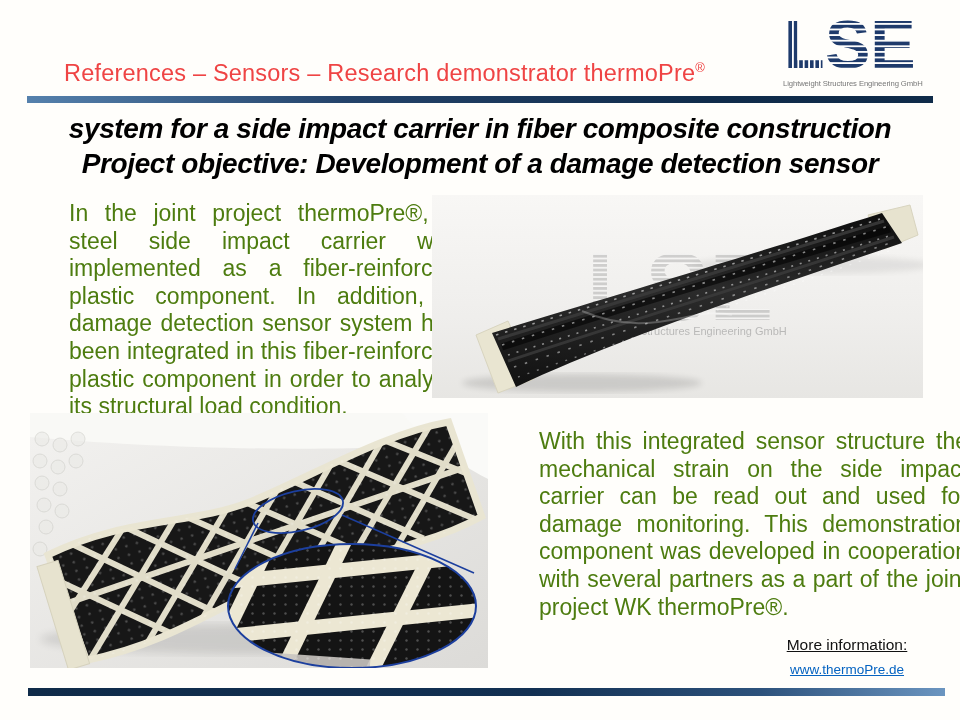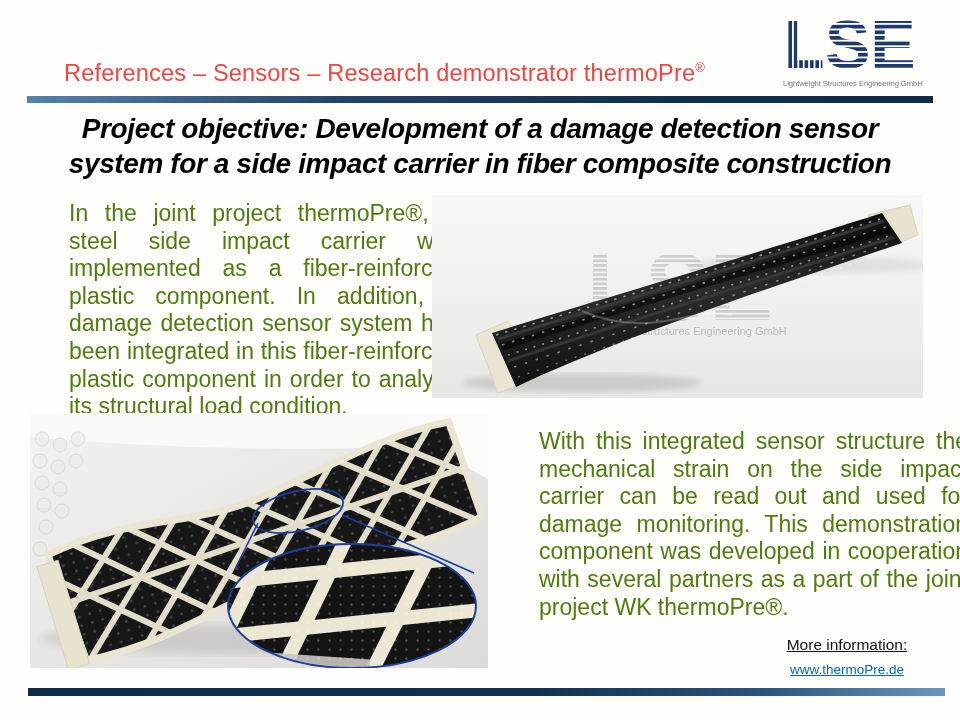--- a/index.html
+++ b/index.html
@@ -59,22 +59,22 @@
     </defs>
     <text x="0" y="60" font-size="68" font-weight="bold" font-family="Liberation Sans, sans-serif" fill="url(#vstripe)">L</text>
     <text x="42" y="60" font-size="68" font-weight="bold" font-family="Liberation Sans, sans-serif" fill="url(#hstripe)">SE</text>
   </svg>
   <div class="logo-caption">Lightweight Structures Engineering GmbH</div>
 </div>
 
 <div class="abs top-bar"></div>
 
 <div class="abs slide-title">
+  <div>system for a side impact carrier in fiber composite construction</div>
   <div>Project objective: Development of a damage detection sensor</div>
-  <div>system for a side impact carrier in fiber composite construction</div>
 </div>
 
 <div class="abs para left-para">In the joint project thermoPre®, a steel side impact carrier was implemented as a fiber-reinforced plastic component. In addition, a damage detection sensor system has been integrated in this fiber-reinforced plastic component in order to analyse its structural load condition.</div>
 
 <div class="abs photo top-photo">
   <svg width="491" height="203" viewBox="0 0 491 203">
     <defs>
       <linearGradient id="tbg" x1="0" y1="0" x2="0" y2="1">
         <stop offset="0" stop-color="#f8f7f5"></stop>
           <stop offset="0.6" stop-color="#efeeec"></stop>

